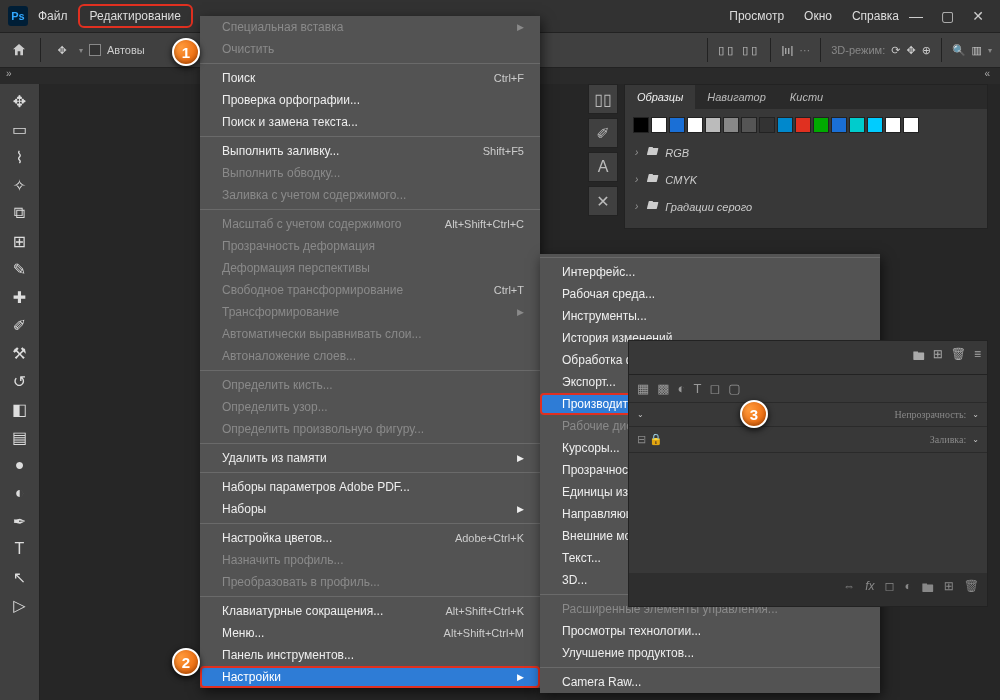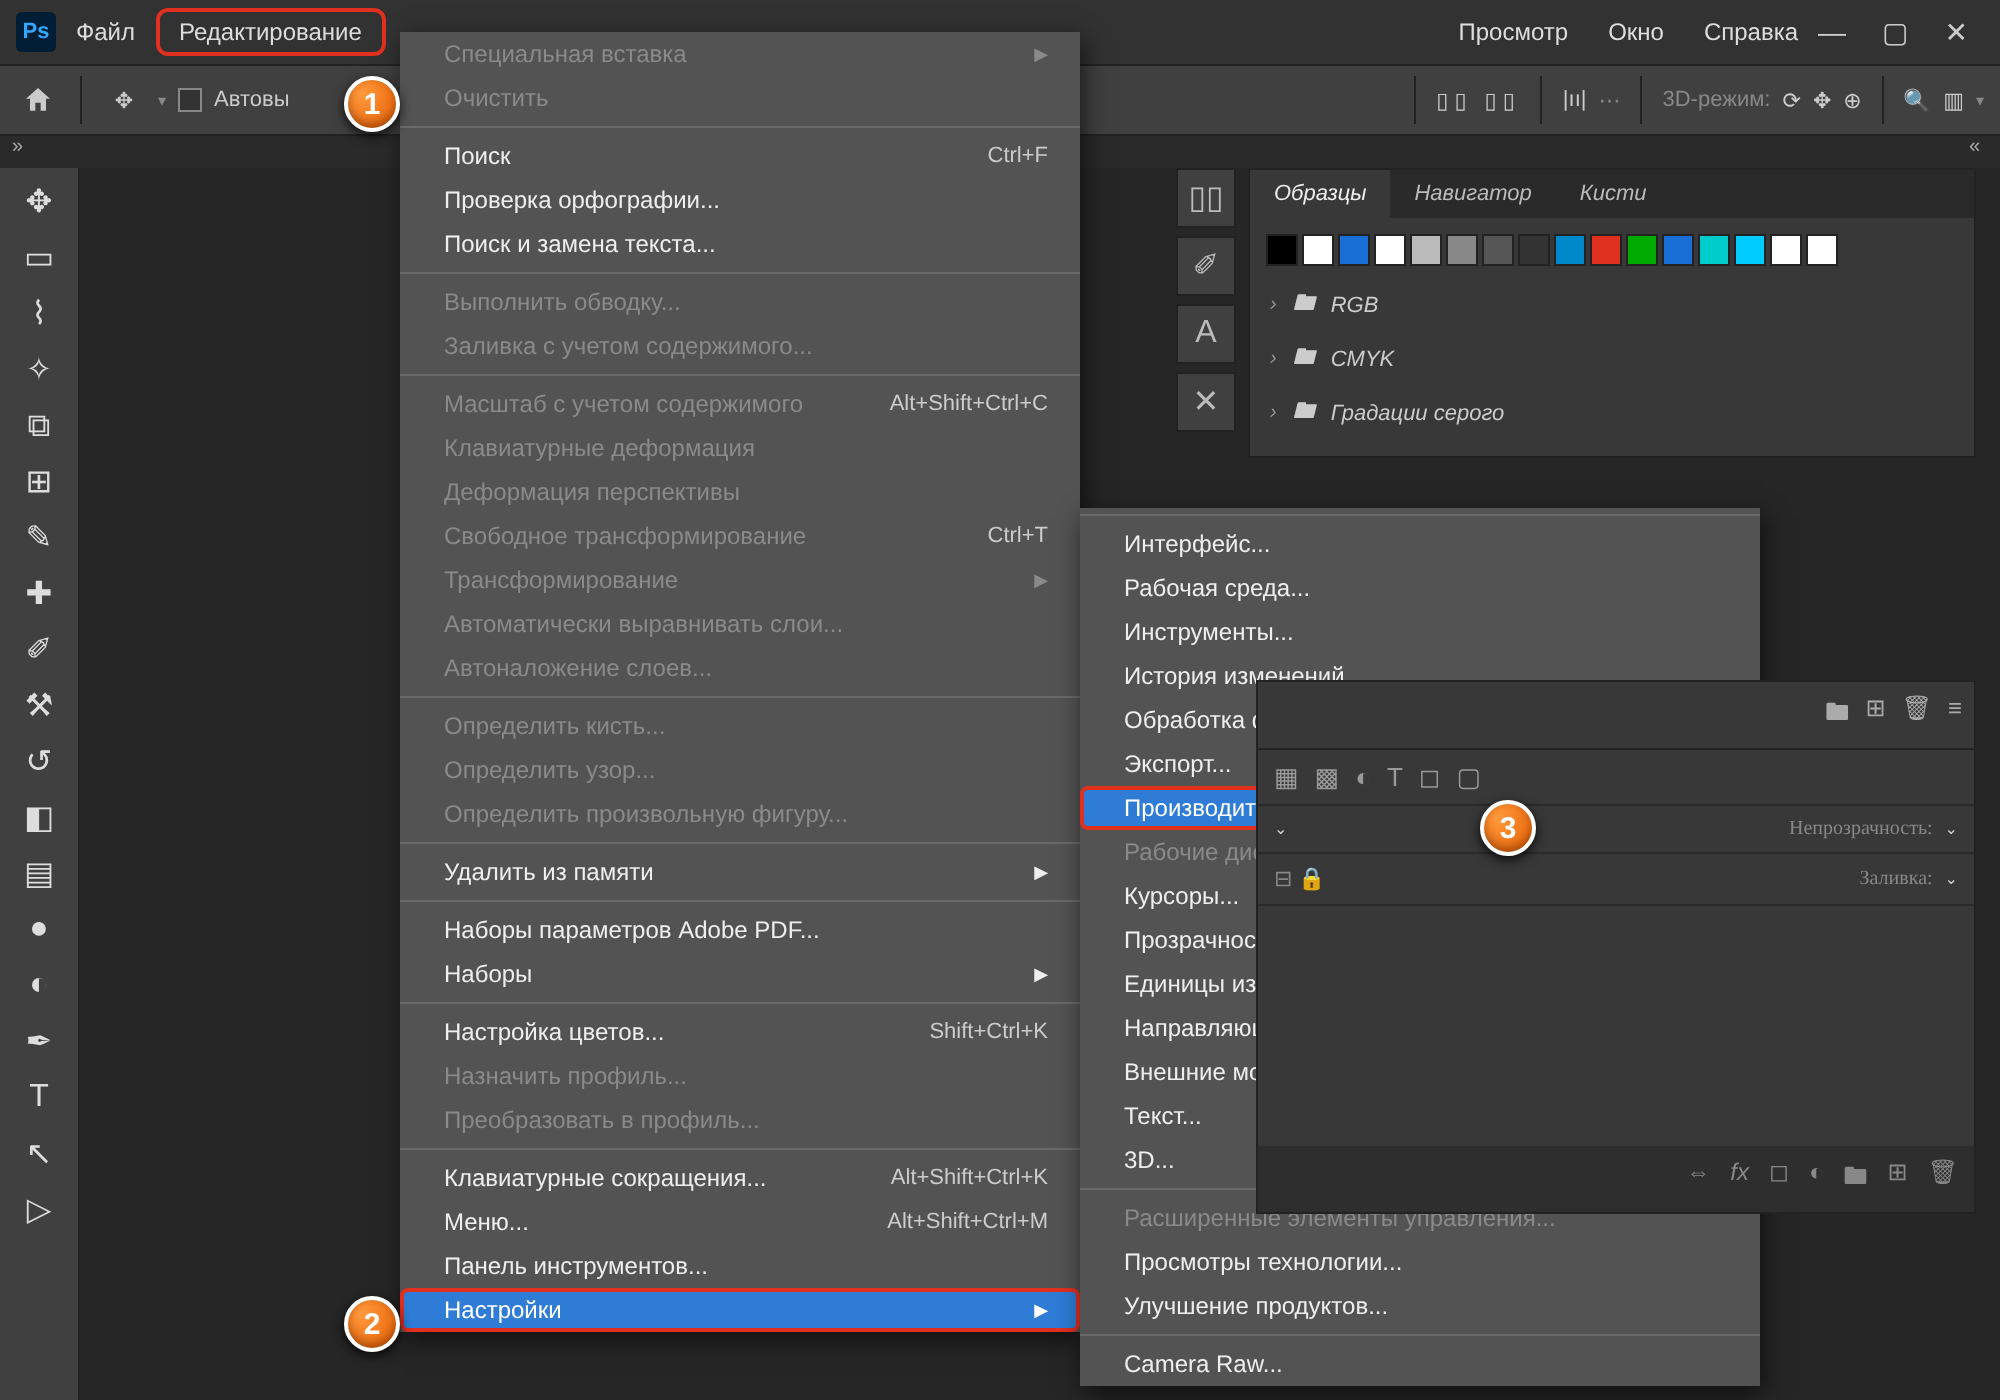--- a/index.html
+++ b/index.html
@@ -153,35 +153,39 @@
     </div>
     <div class="dd-item">
       <span>Проверка орфографии...</span>
       <span></span>
     </div>
     <div class="dd-item">
       <span>Поиск и замена текста...</span>
       <span></span>
     </div>
     <div class="dd-sep"></div>
+    <div class="dd-item">
+      <span>Выполнить заливку...</span>
+      <span class="dd-short">Shift+F5</span>
+    </div>
     <div class="dd-item disabled">
       <span>Выполнить обводку...</span>
       <span></span>
     </div>
     <div class="dd-item disabled">
       <span>Заливка с учетом содержимого...</span>
       <span></span>
     </div>
     <div class="dd-sep"></div>
     <div class="dd-item disabled">
       <span>Масштаб с учетом содержимого</span>
       <span class="dd-short">Alt+Shift+Ctrl+C</span>
     </div>
     <div class="dd-item disabled">
-      <span>Клавиатурные деформация</span>
+      <span>Прозрачность деформация</span>
       <span></span>
     </div>
     <div class="dd-item disabled">
       <span>Деформация перспективы</span>
       <span></span>
     </div>
     <div class="dd-item disabled">
       <span>Свободное трансформирование</span>
       <span class="dd-short">Ctrl+T</span>
     </div>
@@ -220,21 +224,21 @@
       <span>Наборы параметров Adobe PDF...</span>
       <span></span>
     </div>
     <div class="dd-item">
       <span>Наборы</span>
       <span class="dd-arrow">▶</span>
     </div>
     <div class="dd-sep"></div>
     <div class="dd-item">
       <span>Настройка цветов...</span>
-      <span class="dd-short">Shift+Ctrl+K</span>
+      <span class="dd-short">Adobe+Ctrl+K</span>
     </div>
     <div class="dd-item disabled">
       <span>Назначить профиль...</span>
       <span></span>
     </div>
     <div class="dd-item disabled">
       <span>Преобразовать в профиль...</span>
       <span></span>
     </div>
     <div class="dd-sep"></div>

